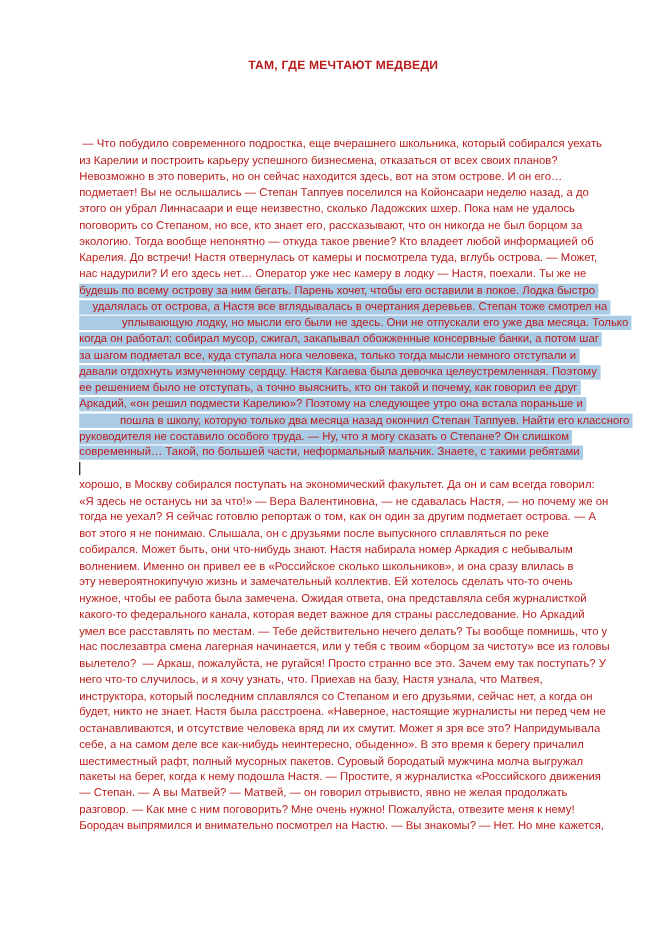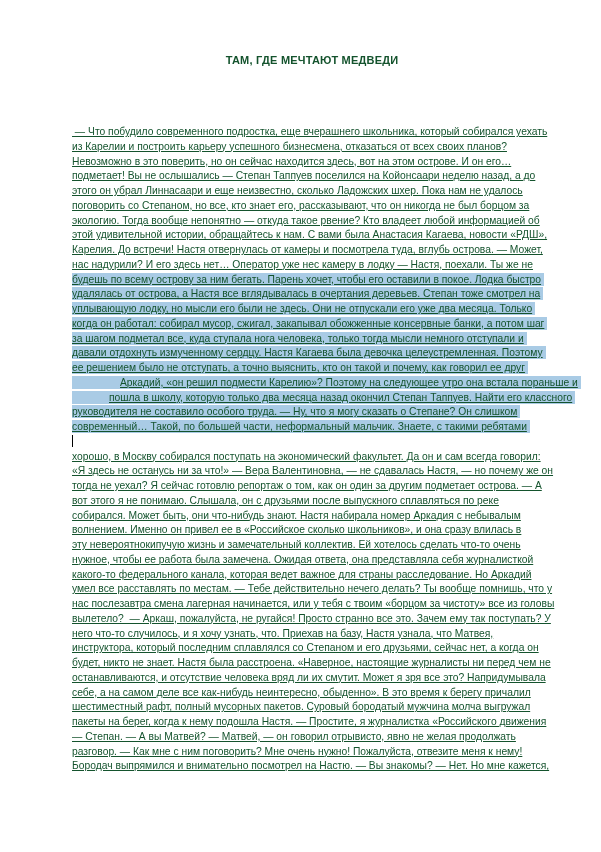--- a/index.html
+++ b/index.html
@@ -7,41 +7,40 @@
     padding: 0;
     background: #ffffff;
   }
   .page {
     position: relative;
     width: 601px;
     height: 852px;
     background: #ffffff;
     overflow: hidden;
     font-family: "Liberation Sans", sans-serif;
-    color: #14532d;
+    color: #b91c1c;
   }
   .doc-title {
     position: absolute;
     top: 54px;
     left: 72px;
     width: 480px;
     text-align: center;
     font-size: 11px;
     font-weight: bold;
     letter-spacing: 0.2px;
     white-space: pre;
   }
   .doc-body {
     position: absolute;
     top: 125px;
     left: 72px;
     width: 500px;
     font-size: 10.3px;
     line-height: 14.75px;
-    text-decoration: underline;
   }
   .line {
     white-space: pre;
     height: 14.75px;
   }
   .line .hl {
     padding: 1px 3px 1px 0;
     margin-top: 20px;
   }
   .caret {
@@ -58,31 +57,30 @@
 <div class="page">
   <div class="doc-title">ТАМ, ГДЕ МЕЧТАЮТ МЕДВЕДИ</div>
   <div class="doc-body">
       <div class="line"><span> — Что побудило современного подростка, еще вчерашнего школьника, который собирался уехать</span></div>
       <div class="line"><span>из Карелии и построить карьеру успешного бизнесмена, отказаться от всех своих планов?</span></div>
       <div class="line"><span>Невозможно в это поверить, но он сейчас находится здесь, вот на этом острове. И он его…</span></div>
       <div class="line"><span>подметает! Вы не ослышались — Степан Таппуев поселился на Койонсаари неделю назад, а до</span></div>
       <div class="line"><span>этого он убрал Линнасаари и еще неизвестно, сколько Ладожских шхер. Пока нам не удалось</span></div>
       <div class="line"><span>поговорить со Степаном, но все, кто знает его, рассказывают, что он никогда не был борцом за</span></div>
       <div class="line"><span>экологию. Тогда вообще непонятно — откуда такое рвение? Кто владеет любой информацией об</span></div>
-      <div class="line"><span>этой удивительной истории, обращайтесь к нам. С вами была Анастасия Кагаева, новости «РДШ»,</span></div>
       <div class="line"><span>Карелия. До встречи! Настя отвернулась от камеры и посмотрела туда, вглубь острова. — Может,</span></div>
       <div class="line"><span>нас надурили? И его здесь нет… Оператор уже нес камеру в лодку — Настя, поехали. Ты же не</span></div>
       <div class="line"><span class="hl" style="background: rgb(169, 203, 229);">будешь по всему острову за ним бегать. Парень хочет, чтобы его оставили в покое. Лодка быстро</span></div>
-      <div class="line"><span class="hl" style="background: rgb(169, 203, 229);">удалялась от острова, а Настя все вглядывалась в очертания деревьев. Степан тоже смотрел на</span></div>
-      <div class="line"><span class="hl" style="background: rgb(169, 203, 229);">уплывающую лодку, но мысли его были не здесь. Они не отпускали его уже два месяца. Только</span></div>
+      <div class="line"><span class="hl" style="background: rgb(169, 203, 229); padding-left: 12px;">удалялась от острова, а Настя все вглядывалась в очертания деревьев. Степан тоже смотрел на</span></div>
+      <div class="line"><span class="hl" style="background: rgb(169, 203, 229); padding-left: 39px;">уплывающую лодку, но мысли его были не здесь. Они не отпускали его уже два месяца. Только</span></div>
       <div class="line"><span class="hl" style="background: rgb(169, 203, 229);">когда он работал: собирал мусор, сжигал, закапывал обожженные консервные банки, а потом шаг</span></div>
       <div class="line"><span class="hl" style="background: rgb(169, 203, 229); text-align: right;">за шагом подметал все, куда ступала нога человека, только тогда мысли немного отступали и</span></div>
       <div class="line"><span class="hl" style="background: rgb(169, 203, 229);">давали отдохнуть измученному сердцу. Настя Кагаева была девочка целеустремленная. Поэтому</span></div>
       <div class="line"><span class="hl" style="background: rgb(169, 203, 229);">ее решением было не отступать, а точно выяснить, кто он такой и почему, как говорил ее друг</span></div>
-      <div class="line"><span class="hl" style="background: rgb(169, 203, 229); padding-left: 48px;">Аркадий, «он решил подмести Карелию»? Поэтому на следующее утро она встала пораньше и</span></div>
+      <div class="line"><span class="hl" style="background: rgb(169, 203, 229);">Аркадий, «он решил подмести Карелию»? Поэтому на следующее утро она встала пораньше и</span></div>
       <div class="line"><span class="hl" style="background: rgb(169, 203, 229); padding-left: 37px;">пошла в школу, которую только два месяца назад окончил Степан Таппуев. Найти его классного</span></div>
       <div class="line"><span class="hl" style="background: rgb(169, 203, 229);">руководителя не составило особого труда. — Ну, что я могу сказать о Степане? Он слишком</span></div>
       <div class="line"><span class="hl" style="background: rgb(169, 203, 229);">современный… Такой, по большей части, неформальный мальчик. Знаете, с такими ребятами</span></div>
       <div class="line"><span class="caret"></span></div>
       <div class="line"><span>хорошо, в Москву собирался поступать на экономический факультет. Да он и сам всегда говорил:</span></div>
       <div class="line"><span>«Я здесь не останусь ни за что!» — Вера Валентиновна, — не сдавалась Настя, — но почему же он</span></div>
       <div class="line"><span>тогда не уехал? Я сейчас готовлю репортаж о том, как он один за другим подметает острова. — А</span></div>
       <div class="line"><span>вот этого я не понимаю. Слышала, он с друзьями после выпускного сплавляться по реке</span></div>
       <div class="line"><span>собирался. Может быть, они что-нибудь знают. Настя набирала номер Аркадия с небывалым</span></div>
       <div class="line"><span>волнением. Именно он привел ее в «Российское сколько школьников», и она сразу влилась в</span></div>

